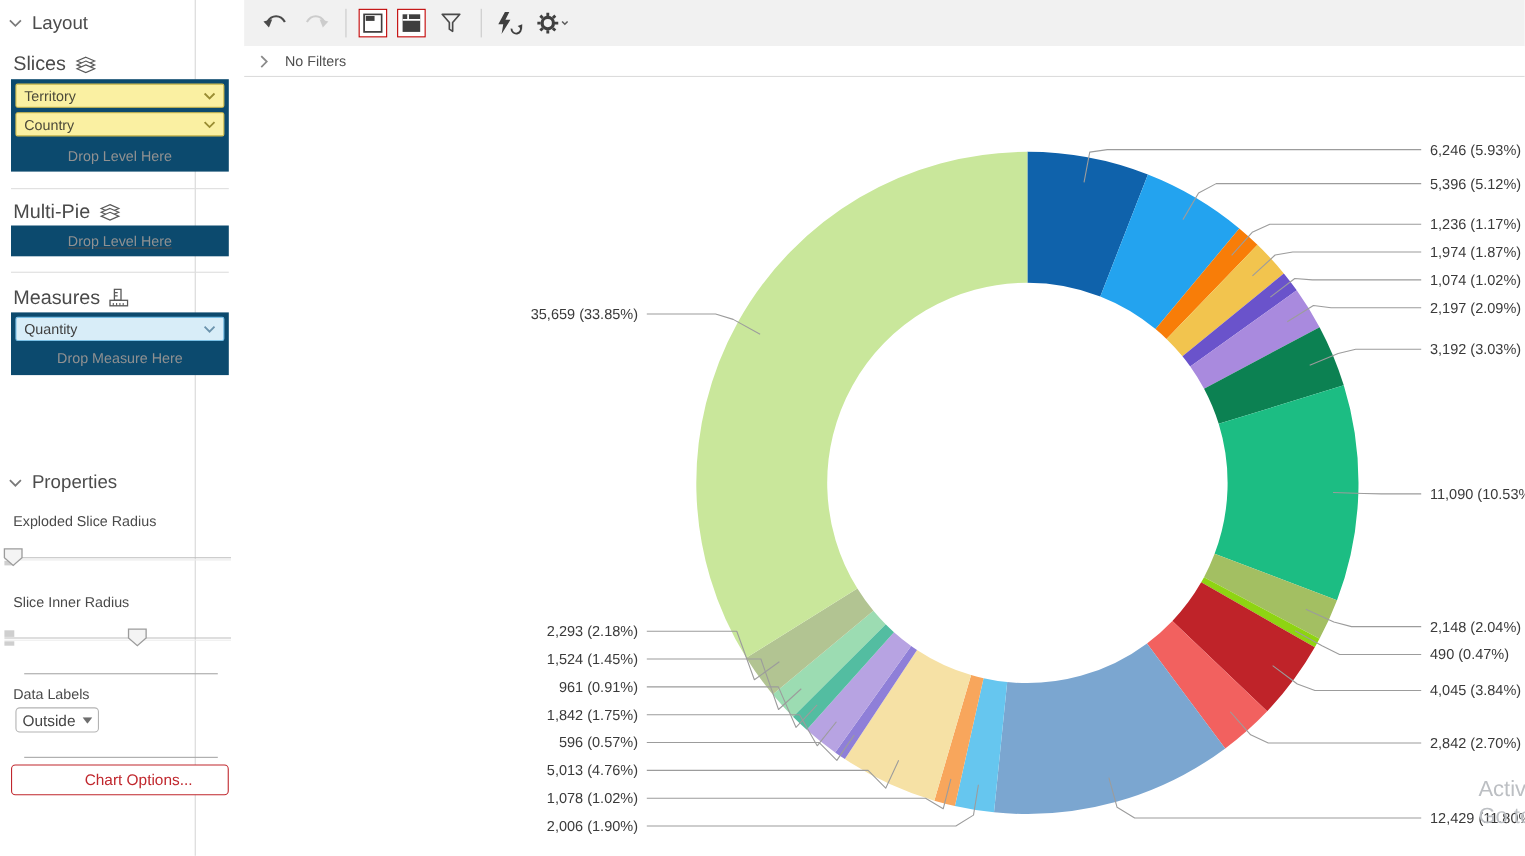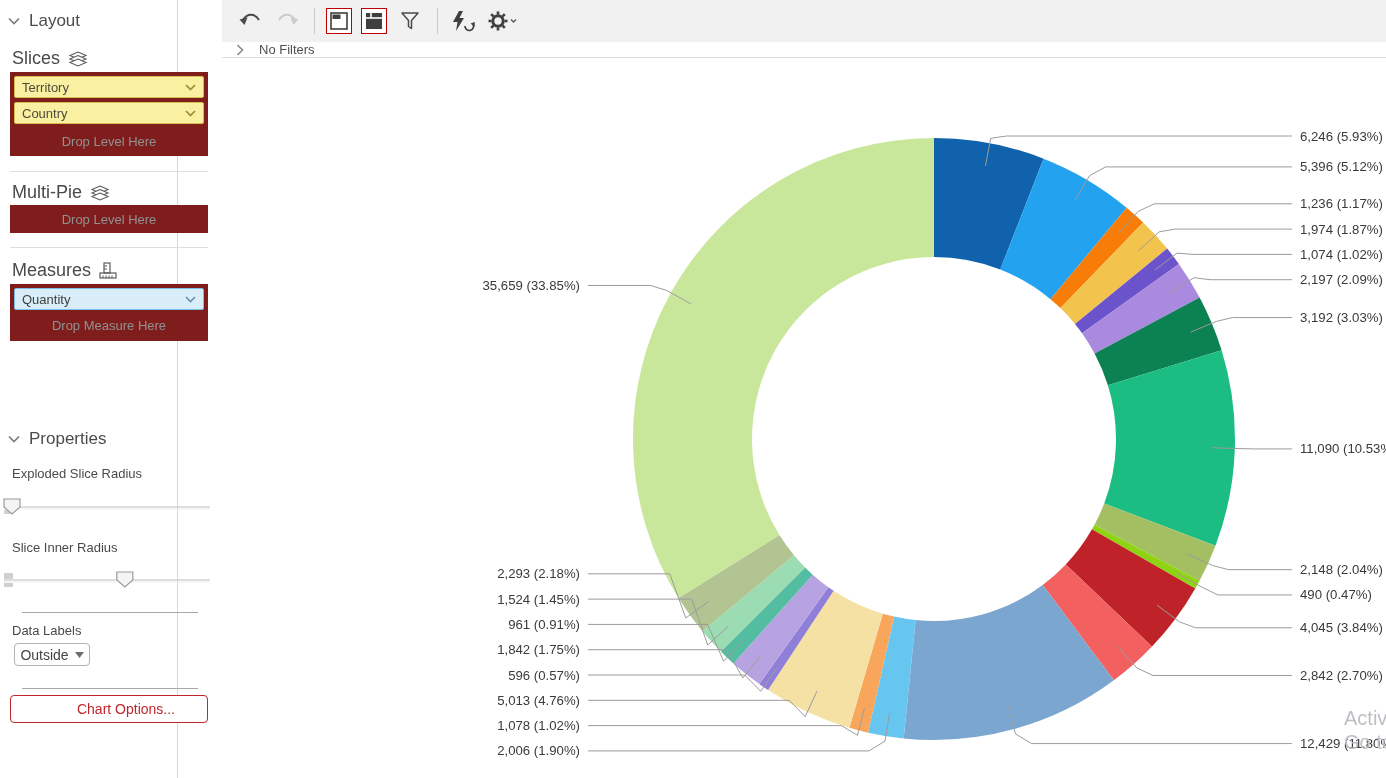--- a/index.html
+++ b/index.html
@@ -7,21 +7,21 @@
               font-family:"Liberation Sans", sans-serif; color:#4a4a4a; }
   .abs { position:absolute; }
 
   
   #sidebar { position:absolute; left:0; top:0; width:178px; height:778px;
              background:#fff; border-right:1px solid #d8d8d8; }
   .section-header { position:absolute; left:8px; display:flex; align-items:center; gap:9px;
                     font-size:17px; color:#4c4c4c; }
   .row-label { position:absolute; left:12px; display:flex; align-items:center; gap:8px;
                font-size:18px; color:#4a4a4a; }
-  .drop-panel { position:absolute; left:10px; width:198px; background:#7f1d1d; }
+  .drop-panel { position:absolute; left:10px; width:198px; background:#0c4a6e;text-decoration:underline; }
   .drop-hint { width:100%; text-align:center; font-size:13px; color:#919191; }
   .field { position:absolute; left:4px; width:190px; height:22px; border-radius:2px;
            display:flex; align-items:center; justify-content:space-between;
            padding:0 7px; font-size:13px; cursor:pointer; }
   .field-yellow { background:#faf0a2; border:1px solid #d5bf4e; color:#4c4a3a; }
   .field-blue   { background:#d8edf8; border:1px solid #79c0e6; color:#3f3f3f; }
   .hr { position:absolute; height:1px; background:#dedede; }
   .hr-dark { position:absolute; height:1px; background:#a8a8a8; }
   .prop-label { position:absolute; left:12px; font-size:13px; color:#4a4a4a; }
   #outside-dd { position:absolute; left:14px; width:76px; height:23px; border:1px solid #b3b3b3;
@@ -36,21 +36,21 @@
   
   #toolbar { position:absolute; left:222px; top:0; width:1164px; height:42px; background:#f1f1f1;
              display:flex; align-items:center; }
   .tb-btn { width:30px; height:30px; display:flex; align-items:center; justify-content:center;
             cursor:pointer; }
   .tb-btn-boxed { width:26px; height:26px; background:#fff; border:1px solid #c00000;
                   display:flex; align-items:center; justify-content:center; cursor:pointer; }
   .tb-sep { width:1px; height:26px; background:#c9c9c9; }
 
   
-  #filter-bar { position:absolute; left:222px; top:42px; width:1164px; height:16px; background:#fff;
+  #filter-bar { position:absolute; left:222px; top:42px; width:1164px; height:28px; background:#fff;
                 border-bottom:1px solid #dcdcdc; display:flex; align-items:center; }
   #filter-bar .txt { font-size:13px; color:#4f4f4f; }
 
   
   #chart-area { position:absolute; left:222px; top:72px; width:1164px; height:706px; background:#fff; }
   #chart-svg text { font-family:"Liberation Sans", sans-serif; font-size:13.2px; fill:#3a3a3a; }
 
   
   #watermark { position:absolute; left:1344px; top:706px; color:#bcbfc3; font-size:20px;
                line-height:24px; pointer-events:none; white-space:nowrap; }

